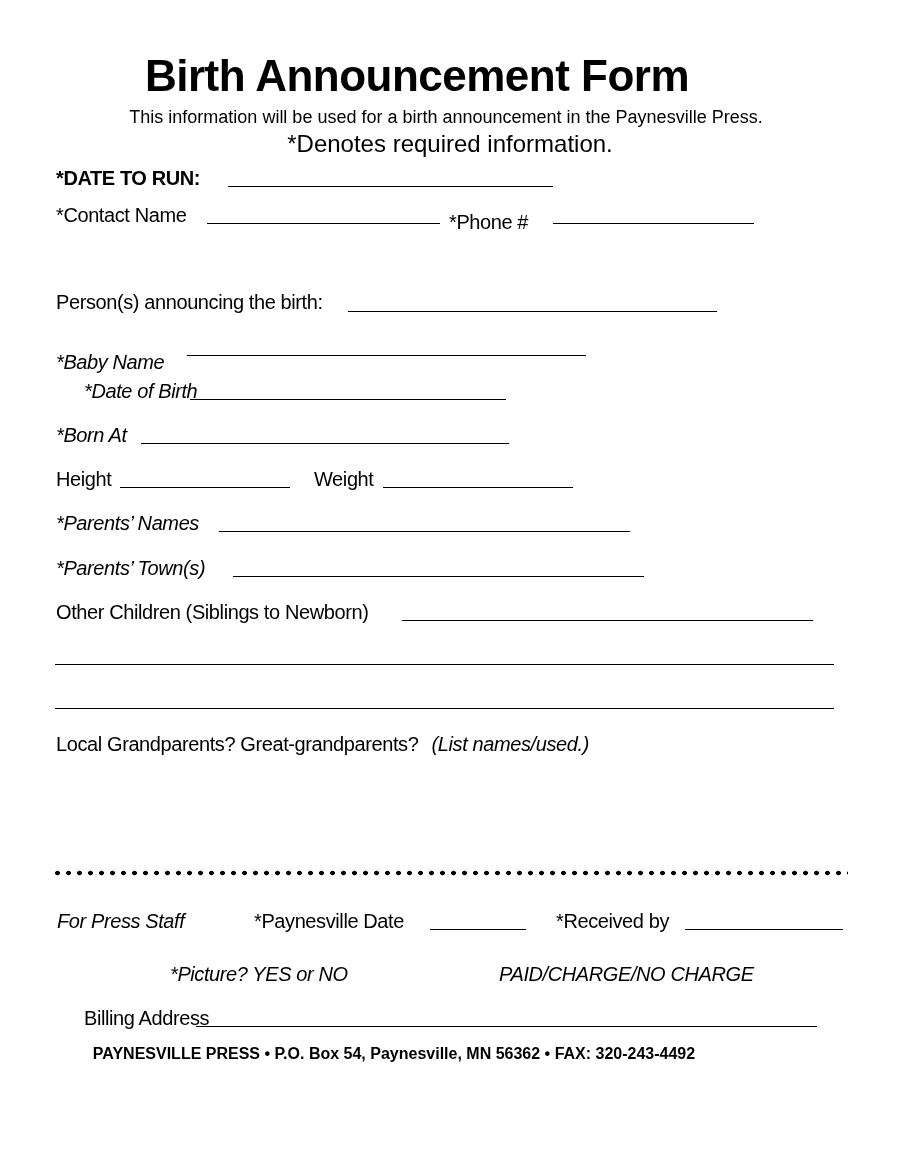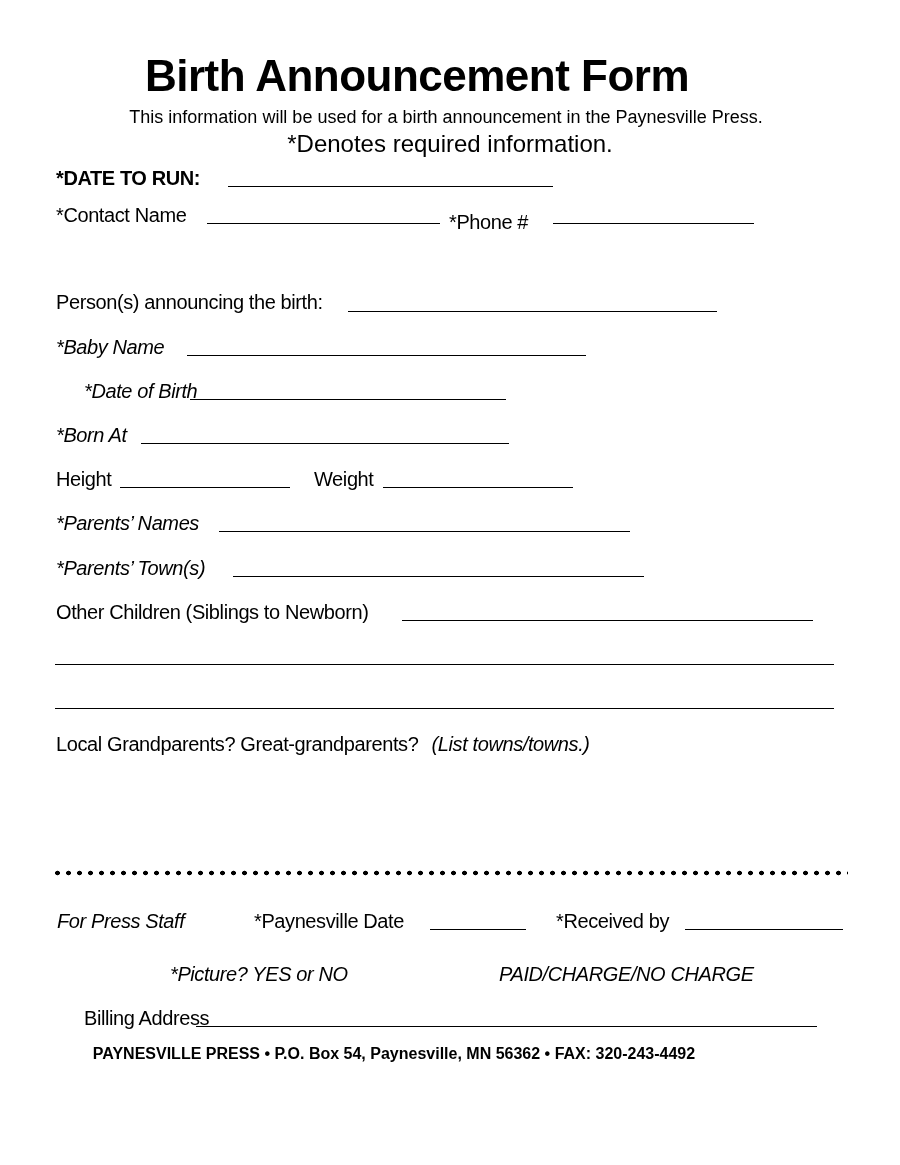--- a/index.html
+++ b/index.html
@@ -31,21 +31,21 @@
 <div class="line" style="left:228px; top:186px; width:325px;"></div>
 
 <div class="abs lbl" style="left:56px; top:203px;">*Contact Name</div>
 <div class="line" style="left:207px; top:223px; width:233px;"></div>
 <div class="abs lbl" style="left:449px; top:203px;margin-top:7px;">*Phone #</div>
 <div class="line" style="left:553px; top:223px; width:201px;"></div>
 
 <div class="abs lbl" style="left:56px; top:290px;">Person(s) announcing the birth:</div>
 <div class="line" style="left:348px; top:311px; width:369px;"></div>
 
-<div class="abs lbl ital" style="left:56px; top:335px;">*Baby Name</div>
+<div class="abs lbl ital" style="left:56px; top:350px;">*Baby Name</div>
 <div class="line" style="left:187px; top:355px; width:399px;"></div>
 
 <div class="abs lbl ital" style="left:56px; top:379px;margin-left:28px;">*Date of Birth</div>
 <div class="line" style="left:190px; top:399px; width:316px;"></div>
 
 <div class="abs lbl ital" style="left:56px; top:423px;">*Born At</div>
 <div class="line" style="left:141px; top:443px; width:368px;"></div>
 
 <div class="abs lbl" style="left:56px; top:467px;">Height</div>
 <div class="line" style="left:120px; top:487px; width:170px;"></div>
@@ -58,21 +58,21 @@
 <div class="abs lbl ital" style="left:56px; top:556px;">*Parents’ Town(s)</div>
 <div class="line" style="left:233px; top:576px; width:411px;"></div>
 
 <div class="abs lbl" style="left:56px; top:600px;">Other Children (Siblings to Newborn)</div>
 <div class="line" style="left:402px; top:620px; width:411px;"></div>
 <div class="line" style="left:55px; top:664px; width:779px;"></div>
 <div class="line" style="left:55px; top:708px; width:779px;"></div>
 
 <div class="abs lbl" style="left:56px; top:732px;">
   <span>Local Grandparents?  Great-grandparents?</span>
-  <span class="ital" style="margin-left:8px;">(List towns/towns.)</span>
+  <span class="ital" style="margin-left:8px;">(List names/used.)</span>
 </div>
 <div class="abs" style="left:56px; top:760px; width:780px; height:90px;"></div>
 
 <div class="dots"></div>
 
 <div class="abs lbl ital" style="left:57px; top:909px;">For Press Staff</div>
 <div class="abs lbl" style="left:254px; top:909px;">*Paynesville Date</div>
 <div class="line" style="left:430px; top:929px; width:96px;"></div>
 <div class="abs lbl" style="left:556px; top:909px;">*Received by</div>
 <div class="line" style="left:685px; top:929px; width:158px;"></div>

